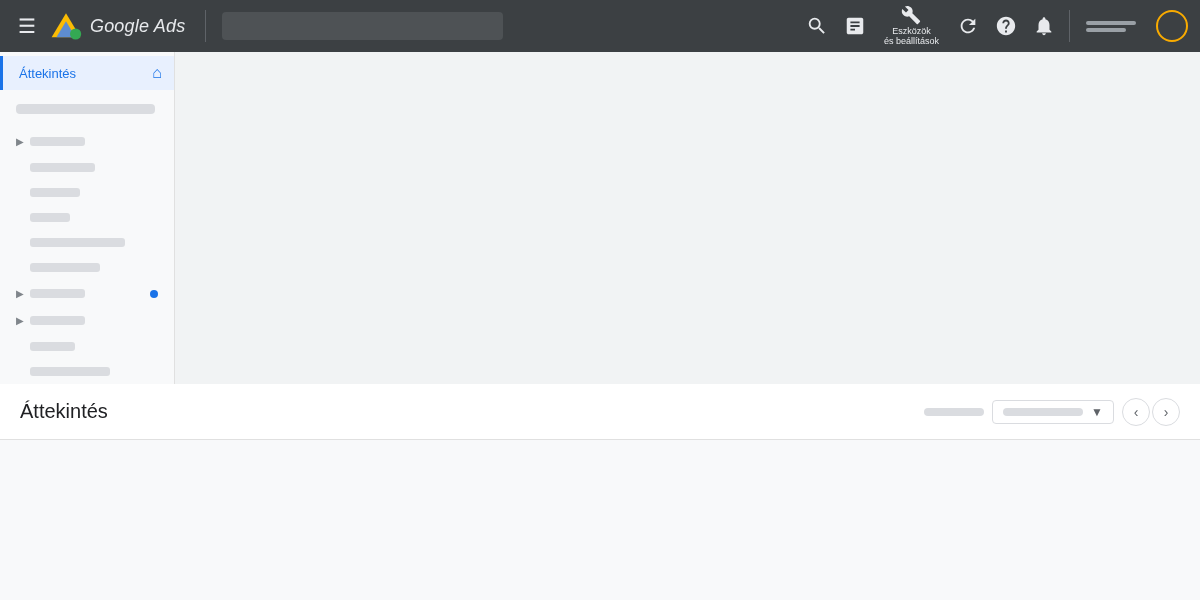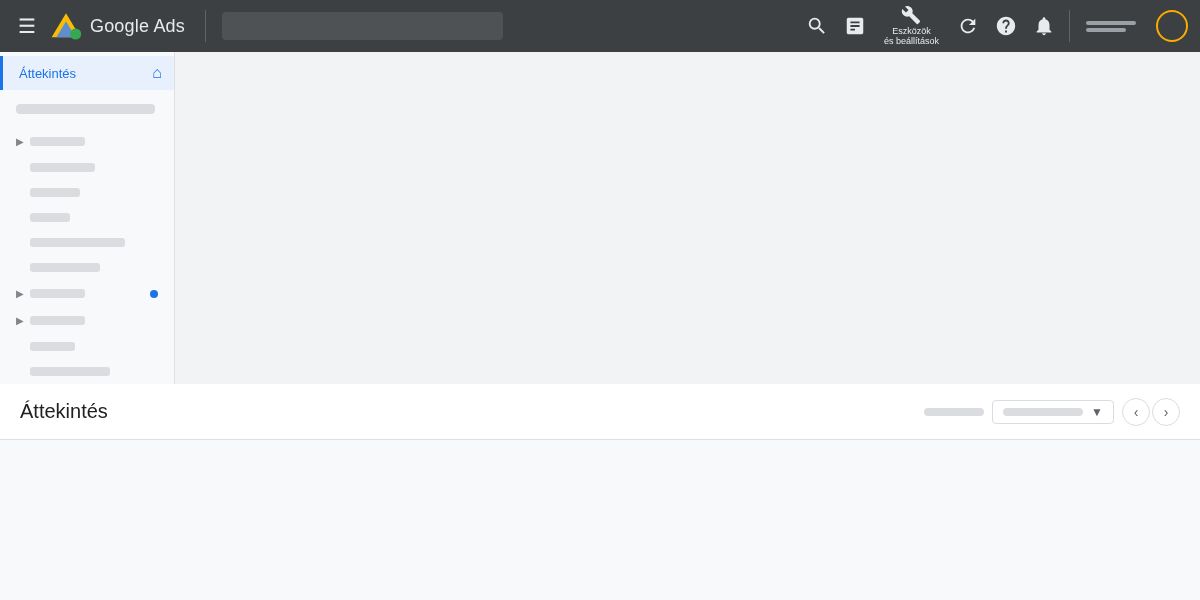--- a/index.html
+++ b/index.html
@@ -21,20 +21,21 @@
       font-size: 20px;
       cursor: pointer;
       padding: 6px;
       border-radius: 50%;
     }
     .topnav-logo {
       display: flex;
       align-items: center;
       gap: 8px;
       margin-right: 4px;
+      font-style: italic;
     }
     .logo-triangle {
       width: 32px;
       height: 32px;
     }
     .topnav-title {
       color: #e8eaed;
       font-size: 18px;
       font-weight: 400;
       letter-spacing: 0.2px;

